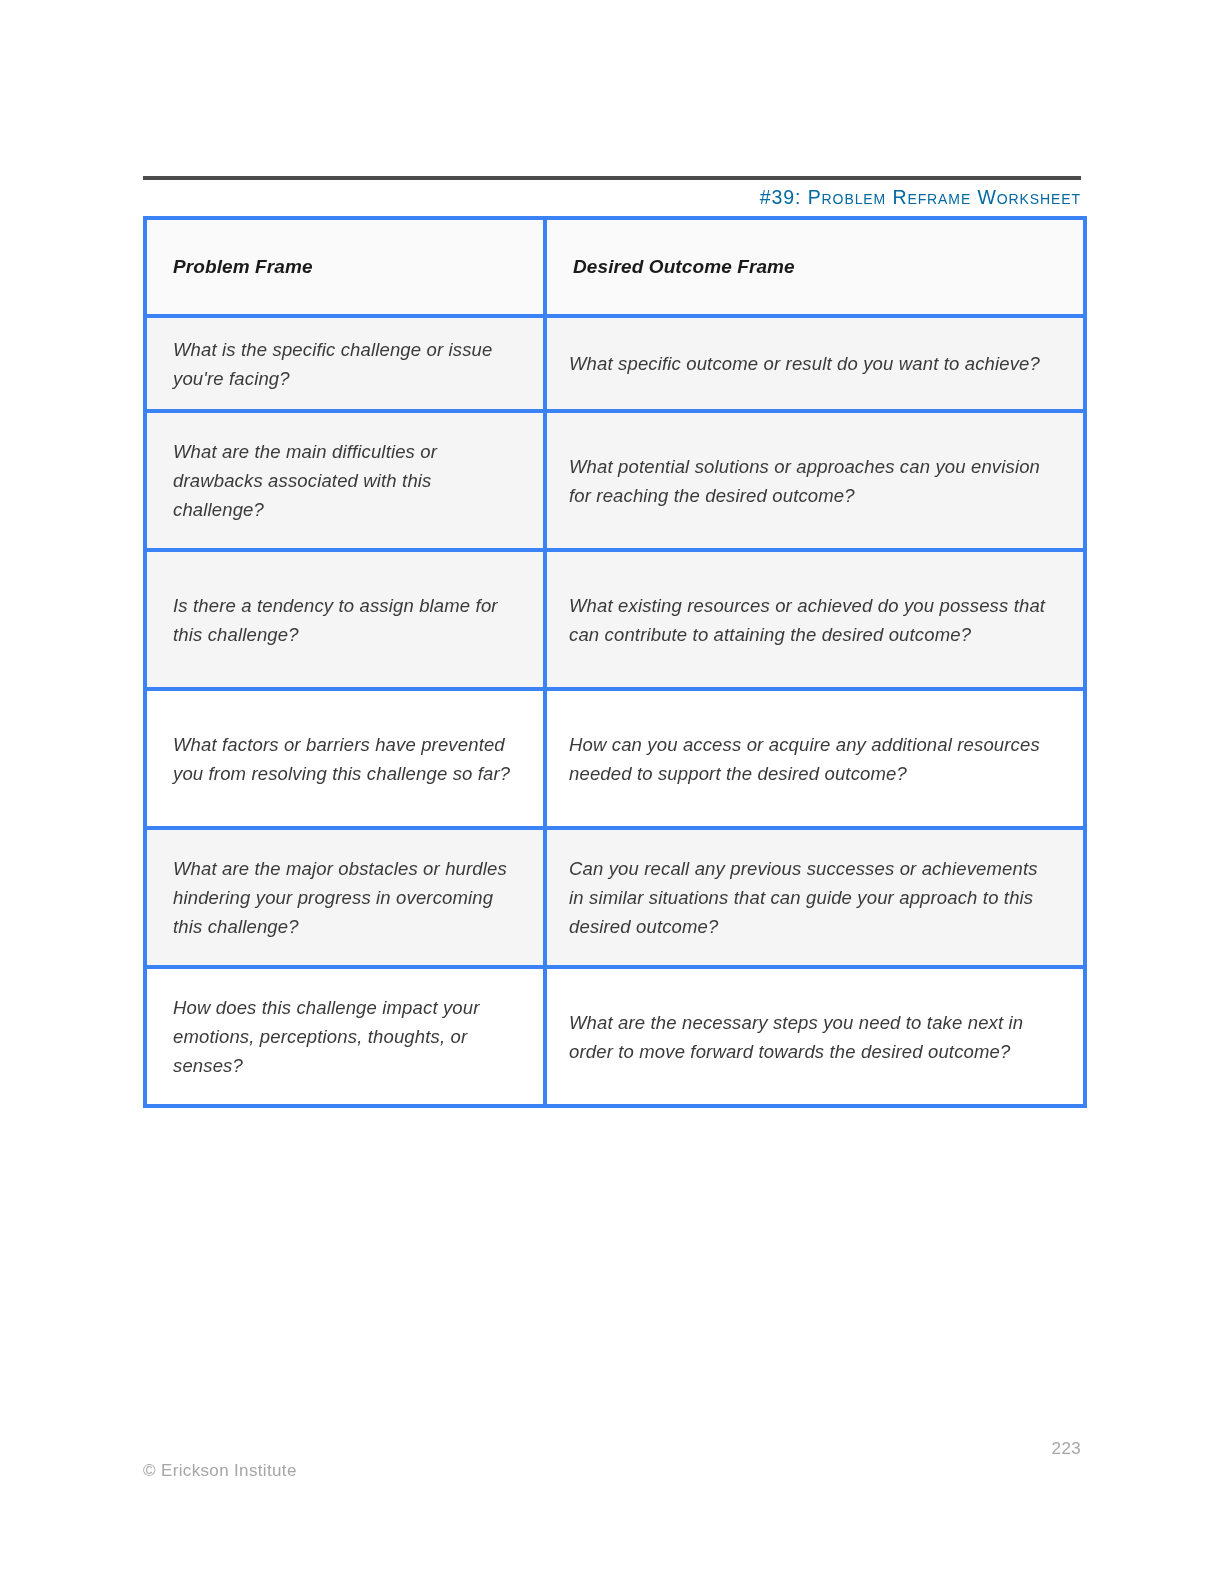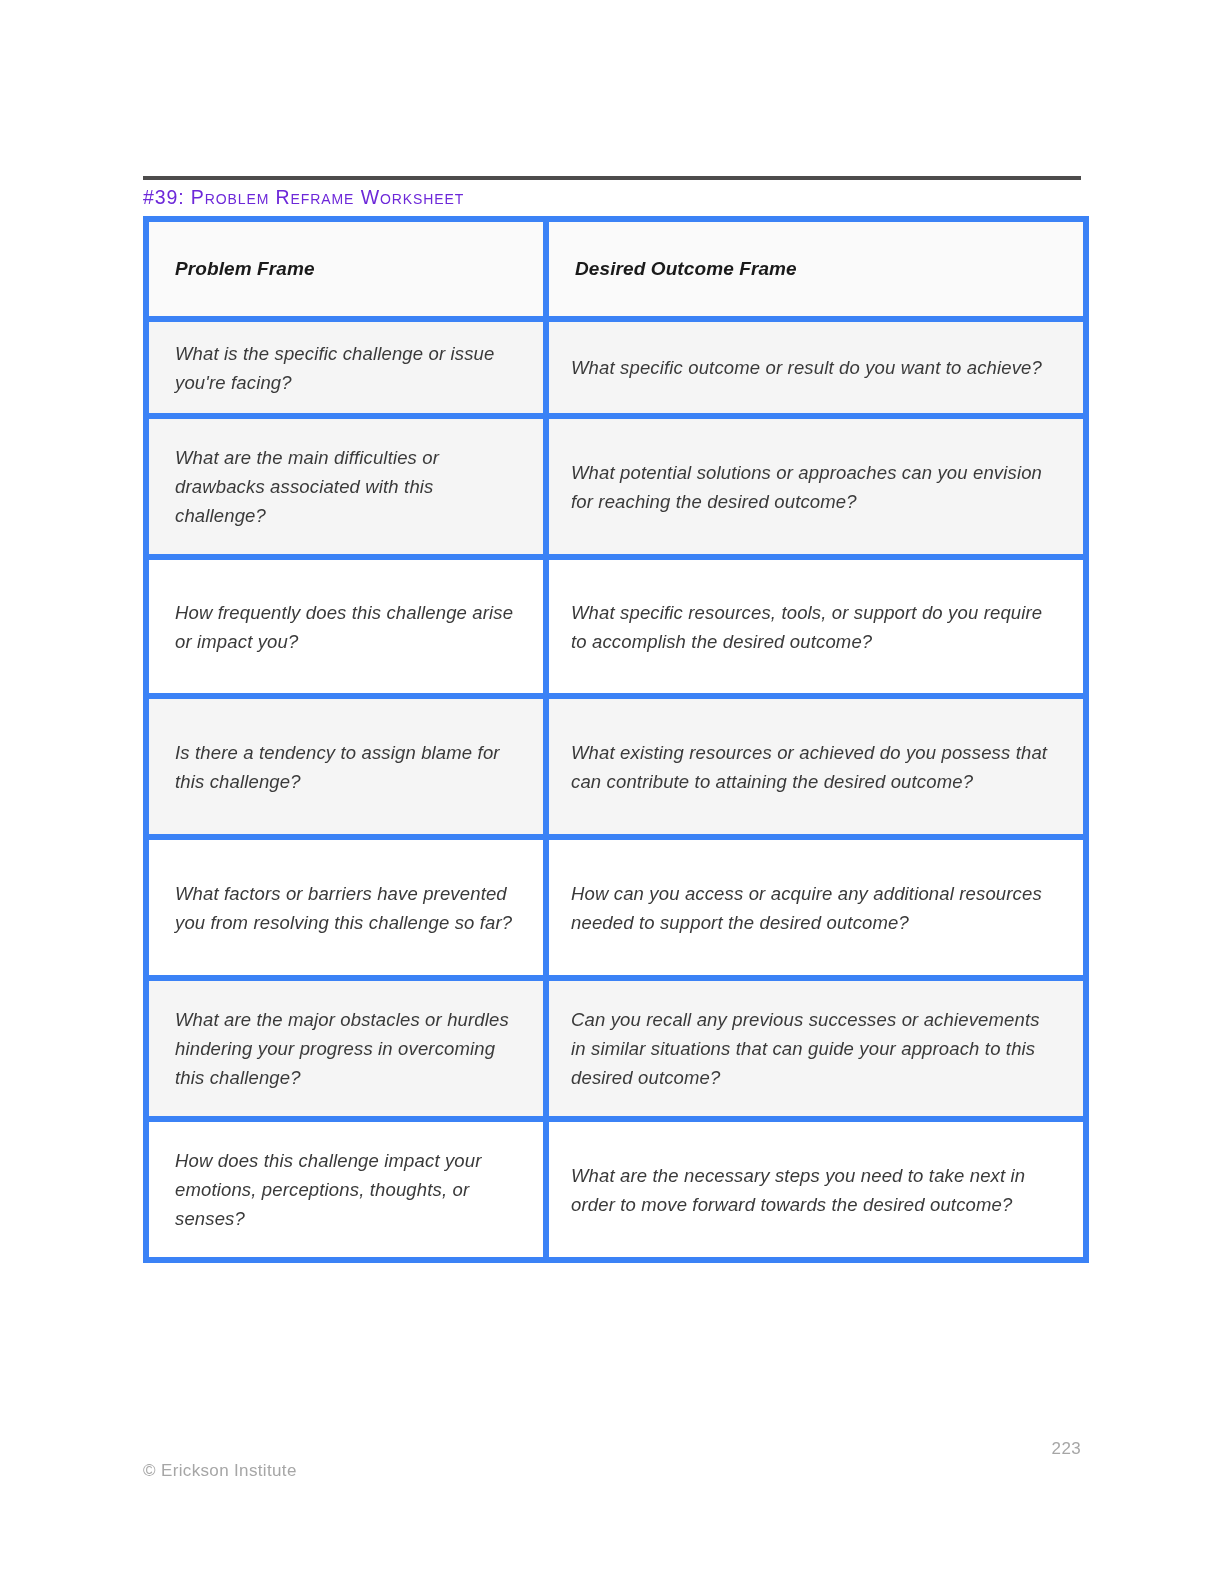--- a/index.html
+++ b/index.html
@@ -35,40 +35,41 @@
   }
   .page-title {
     position: absolute;
     left: 143px;
     top: 185px;
     width: 938px;
     font-size: 19.5px;
     line-height: 24px;
     font-variant: small-caps;
     letter-spacing: 0.9px;
-    color: #6d28d9;
+    color: #0369a1;
     font-weight: 400;
     white-space: nowrap;
+    text-align: right;
   }
 
   
   .worksheet-table {
     position: absolute;
     left: 143px;
     top: 216px;
     width: 940px;
     border-collapse: collapse;
     table-layout: fixed;
   }
   .worksheet-table col.col-left  { width: 400px; }
   .worksheet-table col.col-right { width: 540px; }
 
   .worksheet-table th,
   .worksheet-table td {
-    border: 6px solid #3b82f6;
+    border: 4px solid #3b82f6;
     vertical-align: middle;
     text-align: left;
   }
 
   
   .worksheet-table thead tr {
     background: #fafafa;
   }
   .worksheet-table th {
     height: 94px;
@@ -144,24 +145,20 @@
     </thead>
     <tbody>
       <tr class="shade-gray r1">
         <td>What is the specific challenge or issue you're facing?</td>
         <td class="cell-right">What specific outcome or result do you want to achieve?</td>
       </tr>
       <tr class="shade-gray r3">
         <td>What are the main difficulties or drawbacks associated with this challenge?</td>
         <td class="cell-right">What potential solutions or approaches can you envision for reaching the desired outcome?</td>
       </tr>
-      <tr class="shade-white r4">
-        <td>How frequently does this challenge arise or impact you?</td>
-        <td class="cell-right">What specific resources, tools, or support do you require to accomplish the desired outcome?</td>
-      </tr>
       <tr class="shade-gray r5">
         <td>Is there a tendency to assign blame for this challenge?</td>
         <td class="cell-right">What existing resources or achieved do you possess that can contribute to attaining the desired outcome?</td>
       </tr>
       <tr class="shade-white r6">
         <td>What factors or barriers have prevented you from resolving this challenge so far?</td>
         <td class="cell-right">How can you access or acquire any additional resources needed to support the desired outcome?</td>
       </tr>
       <tr class="shade-gray r7">
         <td>What are the major obstacles or hurdles hindering your progress in overcoming this challenge?</td>

